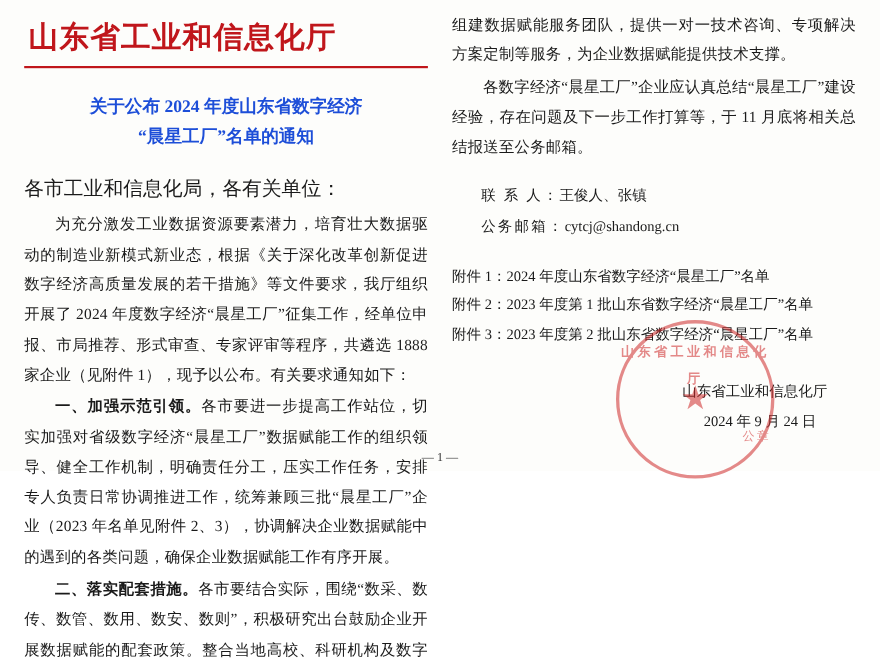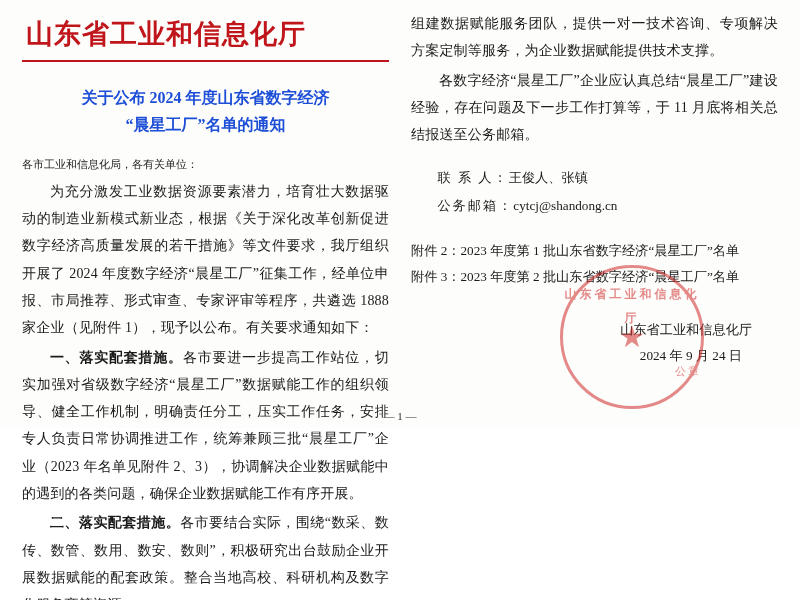--- a/index.html
+++ b/index.html
@@ -70,21 +70,21 @@
     margin: 0 0 2px 0;
     letter-spacing: 0.2px;
   }
   .indent {
     text-indent: 2em;
   }
   .bold {
     font-weight: bold;
   }
   .salutation {
-    font-size: 11px;
+    font-size: 18px;
     line-height: 1.95;
     margin: 0 0 2px 0;
   }
   
   .contact {
     font-size: 13.2px;
     line-height: 2.1;
     margin-top: 16px;
     text-indent: 2em;
   }
@@ -182,21 +182,21 @@
 
       <div class="doc-title">
         <span class="l1">关于公布 2024 年度山东省数字经济</span>
         <span class="l2">“晨星工厂”名单的通知</span>
       </div>
 
       <div class="salutation">各市工业和信息化局，各有关单位：</div>
 
       <p class="para indent">为充分激发工业数据资源要素潜力，培育壮大数据驱动的制造业新模式新业态，根据《关于深化改革创新促进数字经济高质量发展的若干措施》等文件要求，我厅组织开展了 2024 年度数字经济“晨星工厂”征集工作，经单位申报、市局推荐、形式审查、专家评审等程序，共遴选 1888 家企业（见附件 1），现予以公布。有关要求通知如下：</p>
 
-      <p class="para indent"><span class="bold">一、落实配套措施。</span>各市要进一步提高工作站位，切实加强对省级数字经济“晨星工厂”数据赋能工作的组织领导、健全工作机制，明确责任分工，压实工作任务，安排专人负责日常协调推进工作，统筹兼顾三批“晨星工厂”企业（2023 年名单见附件 2、3），协调解决企业数据赋能中的遇到的各类问题，确保企业数据赋能工作有序开展。</p>
+      <p class="para indent"><span class="bold">一、加强示范引领。</span>各市要进一步提高工作站位，切实加强对省级数字经济“晨星工厂”数据赋能工作的组织领导、健全工作机制，明确责任分工，压实工作任务，安排专人负责日常协调推进工作，统筹兼顾三批“晨星工厂”企业（2023 年名单见附件 2、3），协调解决企业数据赋能中的遇到的各类问题，确保企业数据赋能工作有序开展。</p>
 
       <p class="para indent"><span class="bold">二、落实配套措施。</span>各市要结合实际，围绕“数采、数传、数管、数用、数安、数则”，积极研究出台鼓励企业开展数据赋能的配套政策。整合当地高校、科研机构及数字化服务商等资源，</p>
 
     </div>
 
     <div class="col">
 
       <p class="para">组建数据赋能服务团队，提供一对一技术咨询、专项解决方案定制等服务，为企业数据赋能提供技术支撑。</p>
 
 
@@ -205,20 +205,21 @@
       <div class="contact">
         <div>
           <span class="label">联 系 人：</span><span>王俊人、张镇</span>
         </div>
         <div>
           <span class="label">公务邮箱：</span><span>cytcj@shandong.cn</span>
         </div>
       </div>
 
       <div class="attachments">
+        <div>附件 1：2024 年度山东省数字经济“晨星工厂”名单</div>
         <div>附件 2：2023 年度第 1 批山东省数字经济“晨星工厂”名单</div>
         <div>附件 3：2023 年度第 2 批山东省数字经济“晨星工厂”名单</div>
       </div>
 
       <div class="signature">
         <div class="seal">
           <div class="seal-top">山东省工业和信息化厅</div>
           <div class="star">★</div>
           <div class="seal-bottom">公章</div>
         </div>

